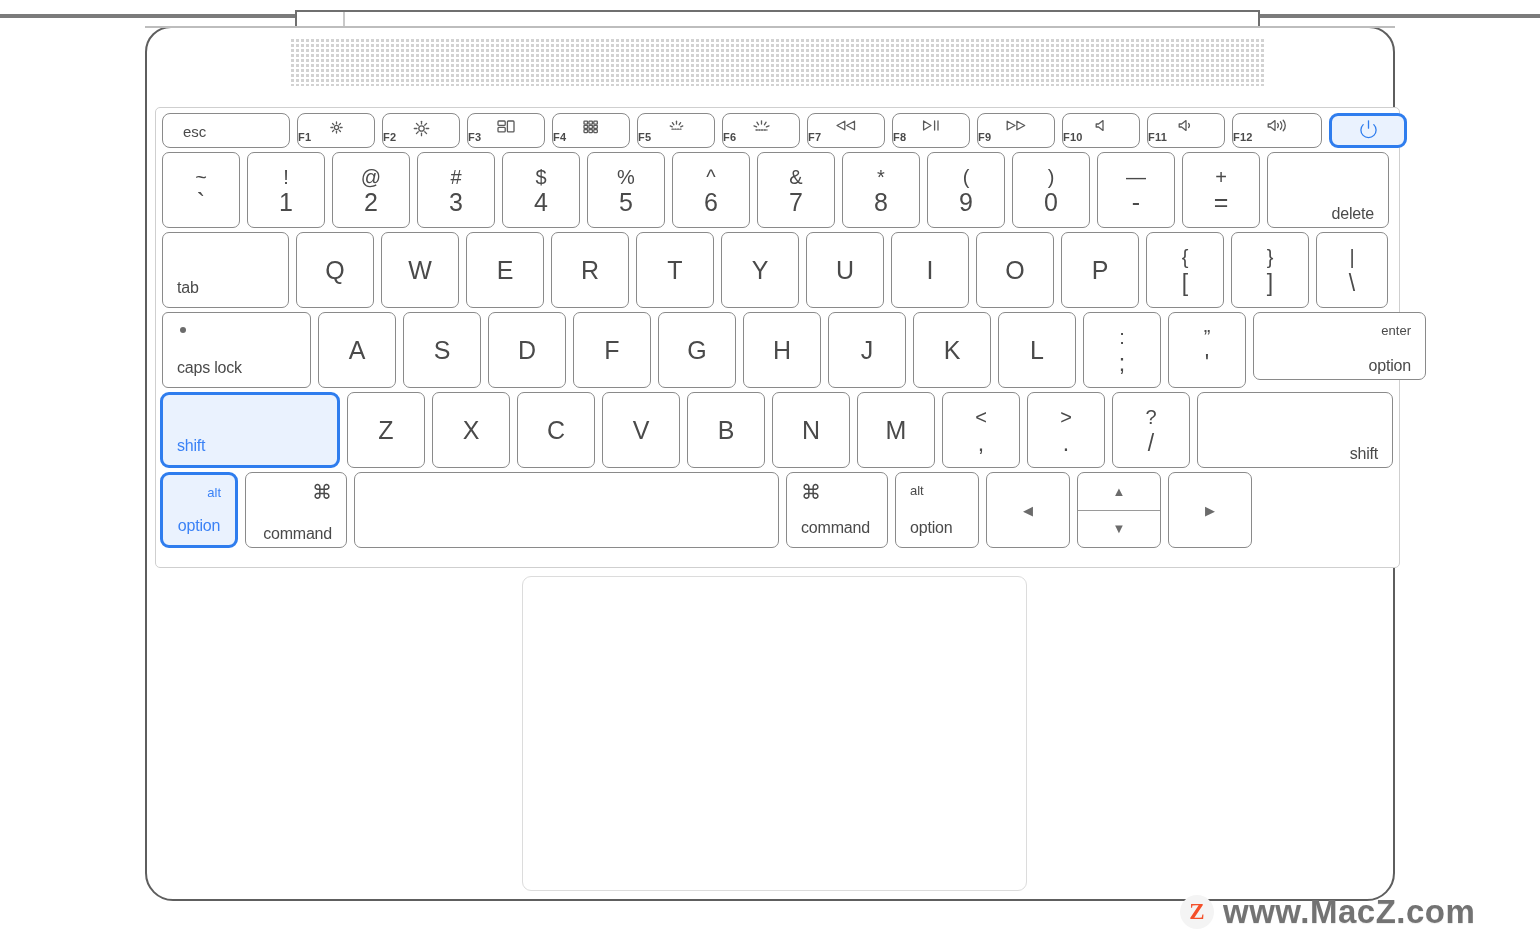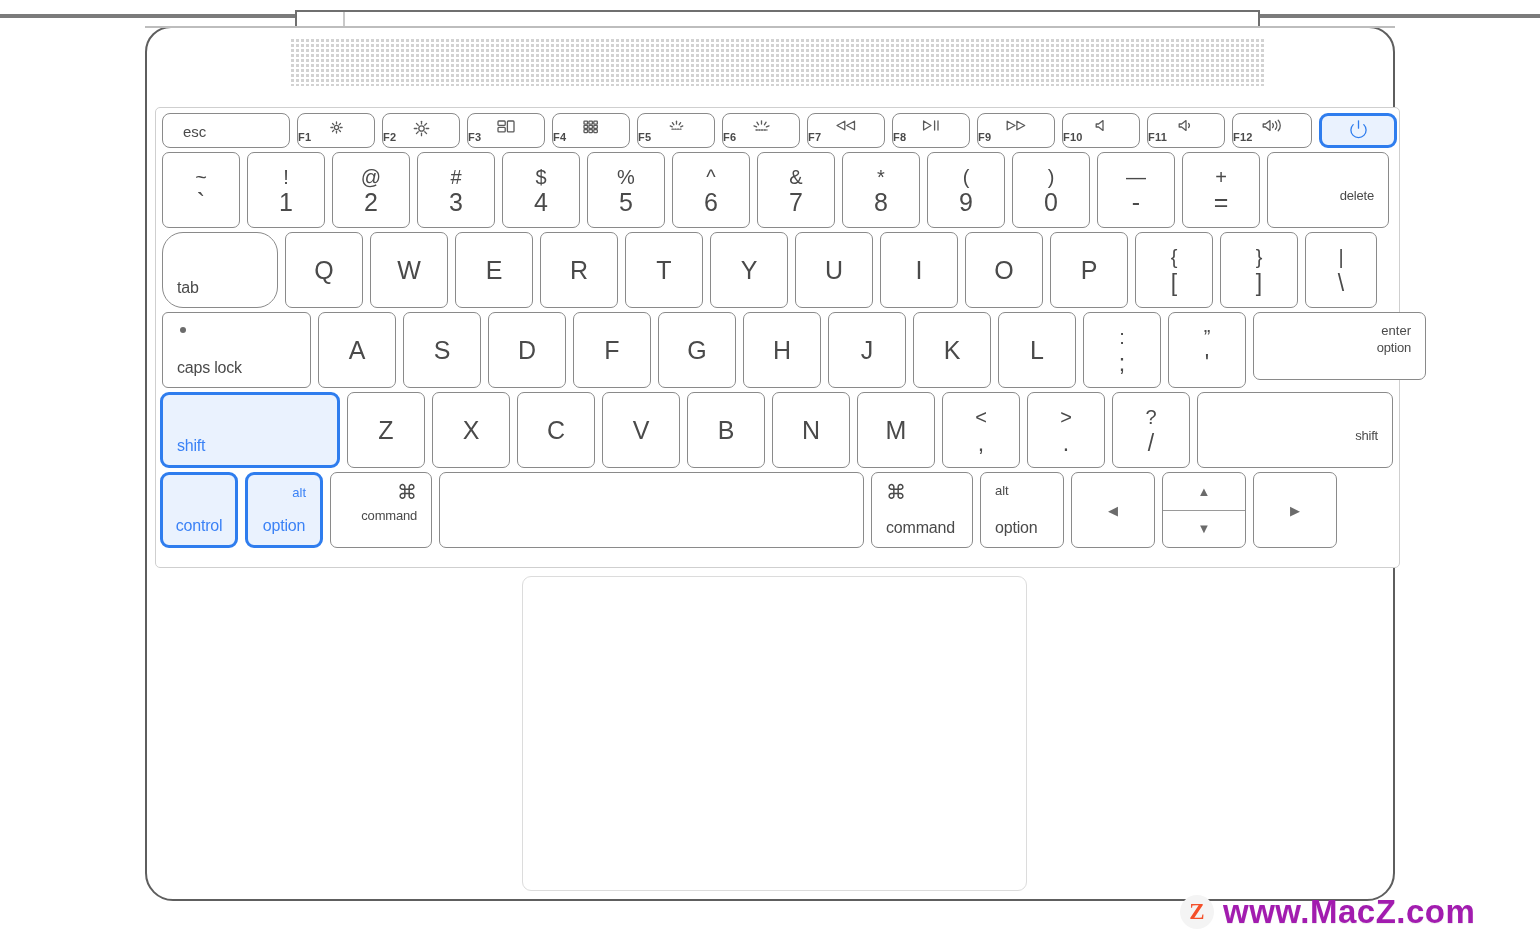--- a/index.html
+++ b/index.html
@@ -150,22 +150,22 @@
     position: absolute;
     left: 14px;
     bottom: 11px;
     font-size: 16px;
     line-height: 1;
     letter-spacing: -0.2px;
   }
   .lbl-word-br {
     position: absolute;
     right: 14px;
-    bottom: 25px;
-    font-size: 13px;
+    bottom: 5px;
+    font-size: 16px;
     line-height: 1;
     letter-spacing: -0.2px;
   }
   .lbl-word-c {
     position: absolute;
     left: 0; right: 0;
     bottom: 11px;
     text-align: center;
     font-size: 16px;
     line-height: 1;
@@ -321,21 +321,21 @@
     align-items: center;
     justify-content: center;
     font-size: 23px;
     font-weight: 700;
     color: #f4502a;
     font-family: "Liberation Serif", serif;
   }
   .wm-text {
     font-size: 33px;
     font-weight: 700;
-    color: #a21caf;
+    color: #737373;
     letter-spacing: 0.5px;
     text-shadow: 0 1px 1px rgba(0,0,0,0.07);
   }
 
   svg { display: block; margin: 0 auto; }
 </style>
 </head>
 <body>
 
 <div id="screen">
@@ -477,21 +477,21 @@
         </div>
         <div class="key fnkey" style="width: 78px; height: 35px;">
           <span class="fn-ico">
             <svg width="16" height="13" viewBox="0 0 16 13" fill="none" stroke="#5a5a5a" stroke-width="1.3" stroke-linecap="round" stroke-linejoin="round">
               <path d="M8.0 1.6 L3.6 5.0 L1.2 5.0 L1.2 8.0 L3.6 8.0 L8.0 11.4 Z"></path>
               <path d="M10.6 4.4 A3.4 3.4 0 0 1 10.6 8.6"></path>
             </svg>
           </span>
           <span class="fn-num">F11</span>
         </div>
-        <div class="key fnkey" style="width: 80px; height: 35px;">
+        <div class="key fnkey" style="width: 90px; height: 35px;">
           <span class="fn-ico">
             <svg width="21" height="13" viewBox="0 0 21 13" fill="none" stroke="#5a5a5a" stroke-width="1.3" stroke-linecap="round" stroke-linejoin="round">
               <path d="M8.0 1.6 L3.6 5.0 L1.2 5.0 L1.2 8.0 L3.6 8.0 L8.0 11.4 Z"></path>
               <path d="M10.6 4.4 A3.4 3.4 0 0 1 10.6 8.6"></path>
               <path d="M13.4 2.8 A5.6 5.6 0 0 1 13.4 10.2"></path>
               <path d="M16.2 1.2 A7.8 7.8 0 0 1 16.2 11.8"></path>
             </svg>
           </span>
           <span class="fn-num">F12</span>
         </div>
@@ -555,21 +555,21 @@
         </div>
         <div class="key" style="width: 78px; height: 76px;">
           <span class="dual-up">+</span>
           <span class="dual-dn">=</span>
         </div>
         <div class="key" style="width: 122px; height: 76px;">
           <span class="lbl-word-br">delete</span>
         </div>
       </div>
     <div class="kb-row" id="row-qwerty" style="left:6px; top:124px; height:76px; gap:7px;">
-        <div class="key" style="width: 116px; height: 76px; border-radius: 21px;">
+        <div class="key" style="width: 127px; height: 76px;">
           <span class="lbl-word-bl">tab</span>
         </div>
         <div class="key" style="width: 78px; height: 76px;">
           <span class="lbl-c">Q</span>
         </div>
         <div class="key" style="width: 78px; height: 76px;">
           <span class="lbl-c">W</span>
         </div>
         <div class="key" style="width: 78px; height: 76px;">
           <span class="lbl-c">E</span>
@@ -689,23 +689,20 @@
         <div class="key" style="width: 78px; height: 76px;">
           <span class="dual-up">?</span>
           <span class="dual-dn sm">/</span>
         </div>
         <div class="key" style="width: 196px; height: 76px;">
           <span class="lbl-word-br">shift</span>
         </div>
       </div>
     <div class="kb-row" id="row-modifier" style="left:4px; top:364px; height:76px; gap:7px;">
         <div class="key hl" style="width: 78px; height: 76px;">
-          <span class="lbl-word-c">control</span>
-        </div>
-        <div class="key hl" style="width: 78px; height: 76px;">
           <span class="lbl-small-tr">alt</span>
           <span class="lbl-word-c">option</span>
         </div>
         <div class="key" style="width: 102px; height: 76px;">
           <span class="cmd-glyph">⌘</span>
           <span class="lbl-word-br">command</span>
         </div>
         <div class="key" style="width: 425px; height: 76px;"></div>
         <div class="key" style="width: 102px; height: 76px;">
           <span class="cmd-glyph left-side">⌘</span>

